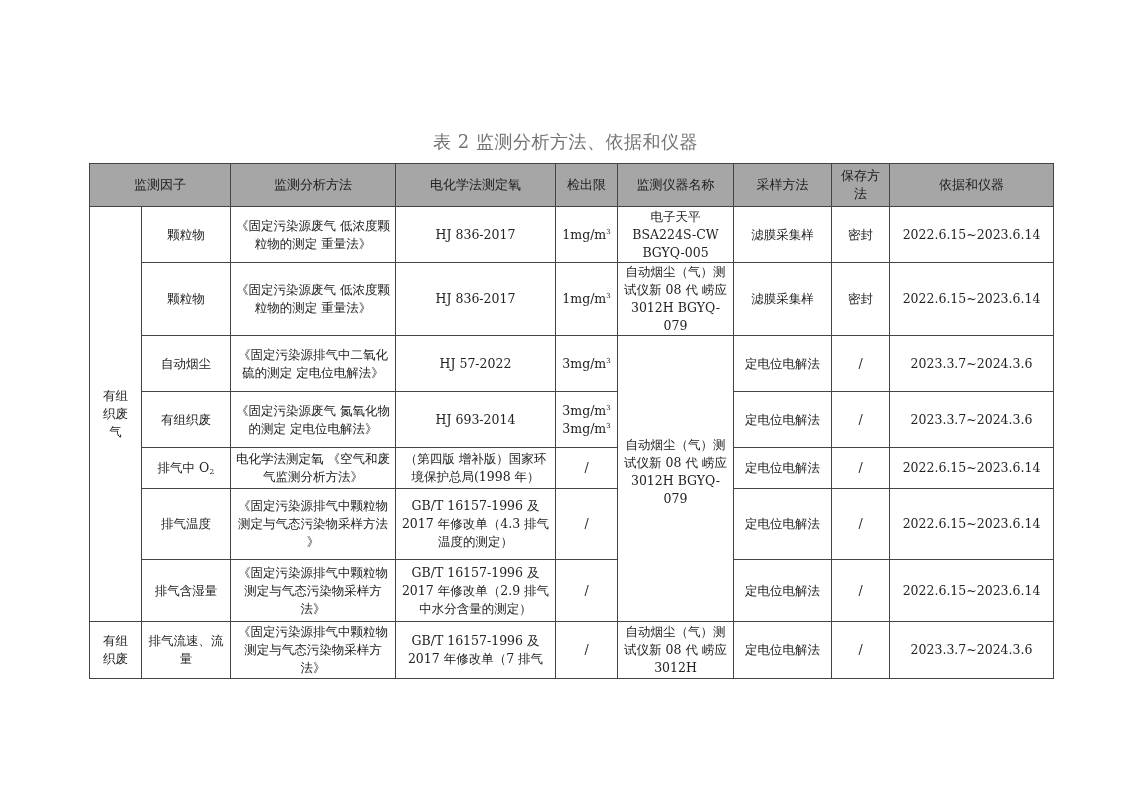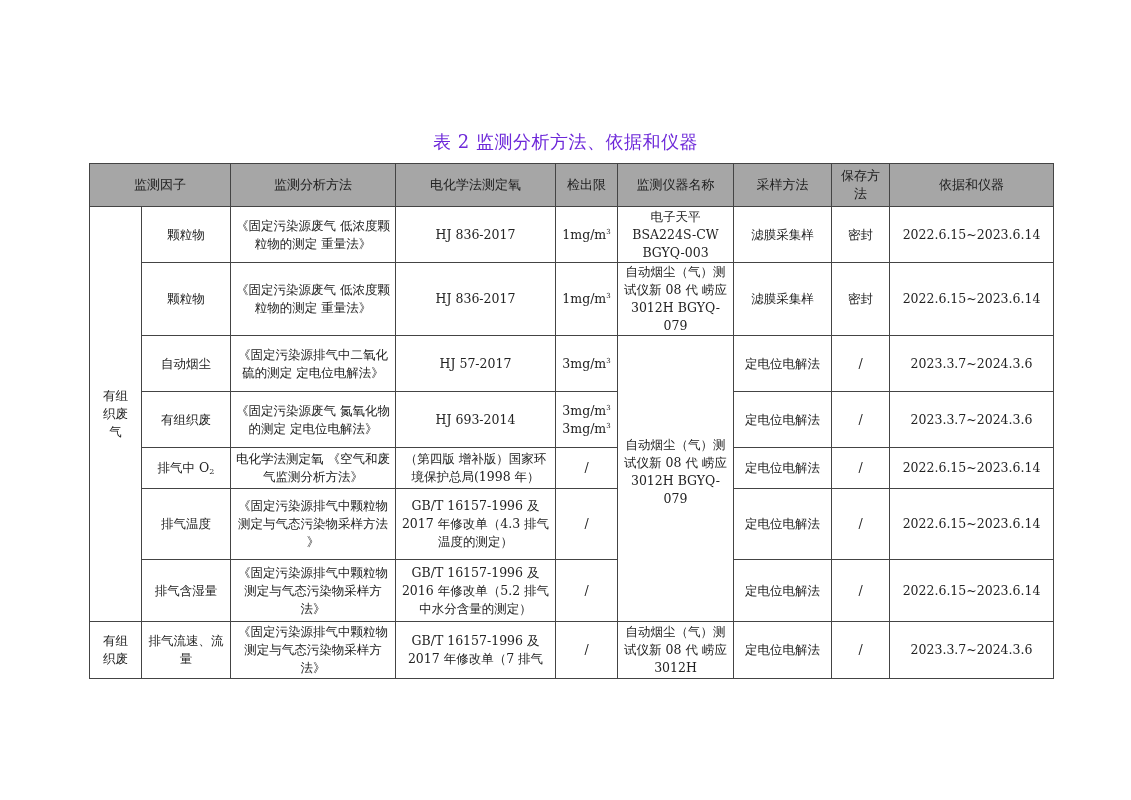--- a/index.html
+++ b/index.html
@@ -1,19 +1,19 @@
 <!DOCTYPE html>
 <html><head>
 <meta charset="utf-8">
 <style>
   html, body { margin: 0; padding: 0; background: #ffffff; }
   body { width: 1131px; height: 800px; position: relative; overflow: hidden;
          font-family: "DejaVu Serif", "Liberation Serif", serif; color: #222; }
   .title { position: absolute; left: 0; width: 1131px; top: 130px; text-align: center;
-           font-size: 18px; letter-spacing: 0.5px; color: #6d28d9; }
+           font-size: 18px; letter-spacing: 0.5px; color: #737373; }
   table.main { position: absolute; left: 89px; top: 163px; border-collapse: collapse;
                table-layout: fixed; font-size: 12.5px; padding-left: 44px; }
   table.main td, table.main th { border: 1px solid #444; text-align: center; vertical-align: middle;
                padding: 0 3px; line-height: 18px; font-weight: normal; }
   table.main th { background: #a6a6a6; color: #222; font-size: 13px; }
   .multi { white-space: normal; }
   sup { font-size: 7px; vertical-align: 5px; line-height: 0; }
   sub { font-size: 8px; vertical-align: -2px; line-height: 0; }
 </style>
 </head>
@@ -44,41 +44,41 @@
     <th class="multi">保存方法</th>
     <th>依据和仪器</th>
   </tr>
 
   <tr style="height:56px">
     <td rowspan="7" style="padding:0 8px">有组织废气</td>
     <td>颗粒物</td>
     <td>《固定污染源废气 低浓度颗粒物的测定 重量法》</td>
     <td>HJ 836-2017</td>
     <td><span>1mg/m</span><sup>3</sup></td>
-    <td>电子天平 BSA224S-CW BGYQ-003</td>
+    <td>电子天平 BSA224S-CW BGYQ-005</td>
     <td>滤膜采集样</td>
     <td>密封</td>
     <td>2022.6.15~2023.6.14</td>
   </tr>
 
   <tr style="height:73px">
     <td>颗粒物</td>
     <td>《固定污染源废气 低浓度颗粒物的测定 重量法》</td>
     <td>HJ 836-2017</td>
     <td><span>1mg/m</span><sup>3</sup></td>
     <td>自动烟尘（气）测试仪新 08 代 崂应 3012H BGYQ-079</td>
     <td>滤膜采集样</td>
     <td>密封</td>
     <td>2022.6.15~2023.6.14</td>
   </tr>
 
   <tr style="height:56px">
     <td>自动烟尘</td>
     <td>《固定污染源排气中二氧化硫的测定 定电位电解法》</td>
-    <td>HJ 57-2017</td>
+    <td>HJ 57-2022</td>
     <td><span>3mg/m</span><sup>3</sup></td>
     <td rowspan="5" style="vertical-align:top;padding-top:100px">自动烟尘（气）测试仪新 08 代 崂应 3012H BGYQ-079</td>
     <td>定电位电解法</td>
     <td>/</td>
     <td>2023.3.7~2024.3.6</td>
   </tr>
 
   <tr style="height:56px">
     <td>有组织废</td>
     <td>《固定污染源废气 氮氧化物的测定 定电位电解法》</td>
@@ -108,21 +108,21 @@
     <td>GB/T 16157-1996 及 2017 年修改单（4.3 排气温度的测定）</td>
     <td>/</td>
     <td>定电位电解法</td>
     <td>/</td>
     <td>2022.6.15~2023.6.14</td>
   </tr>
 
   <tr style="height:62px">
     <td>排气含湿量</td>
     <td>《固定污染源排气中颗粒物测定与气态污染物采样方法》</td>
-    <td>GB/T 16157-1996 及 2016 年修改单（5.2 排气中水分含量的测定）</td>
+    <td>GB/T 16157-1996 及 2017 年修改单（2.9 排气中水分含量的测定）</td>
     <td>/</td>
     <td>定电位电解法</td>
     <td>/</td>
     <td>2022.6.15~2023.6.14</td>
   </tr>
 
   <tr style="height:57px">
     <td style="padding:0 8px">有组织废</td>
     <td>排气流速、流量</td>
     <td>《固定污染源排气中颗粒物测定与气态污染物采样方法》</td>

